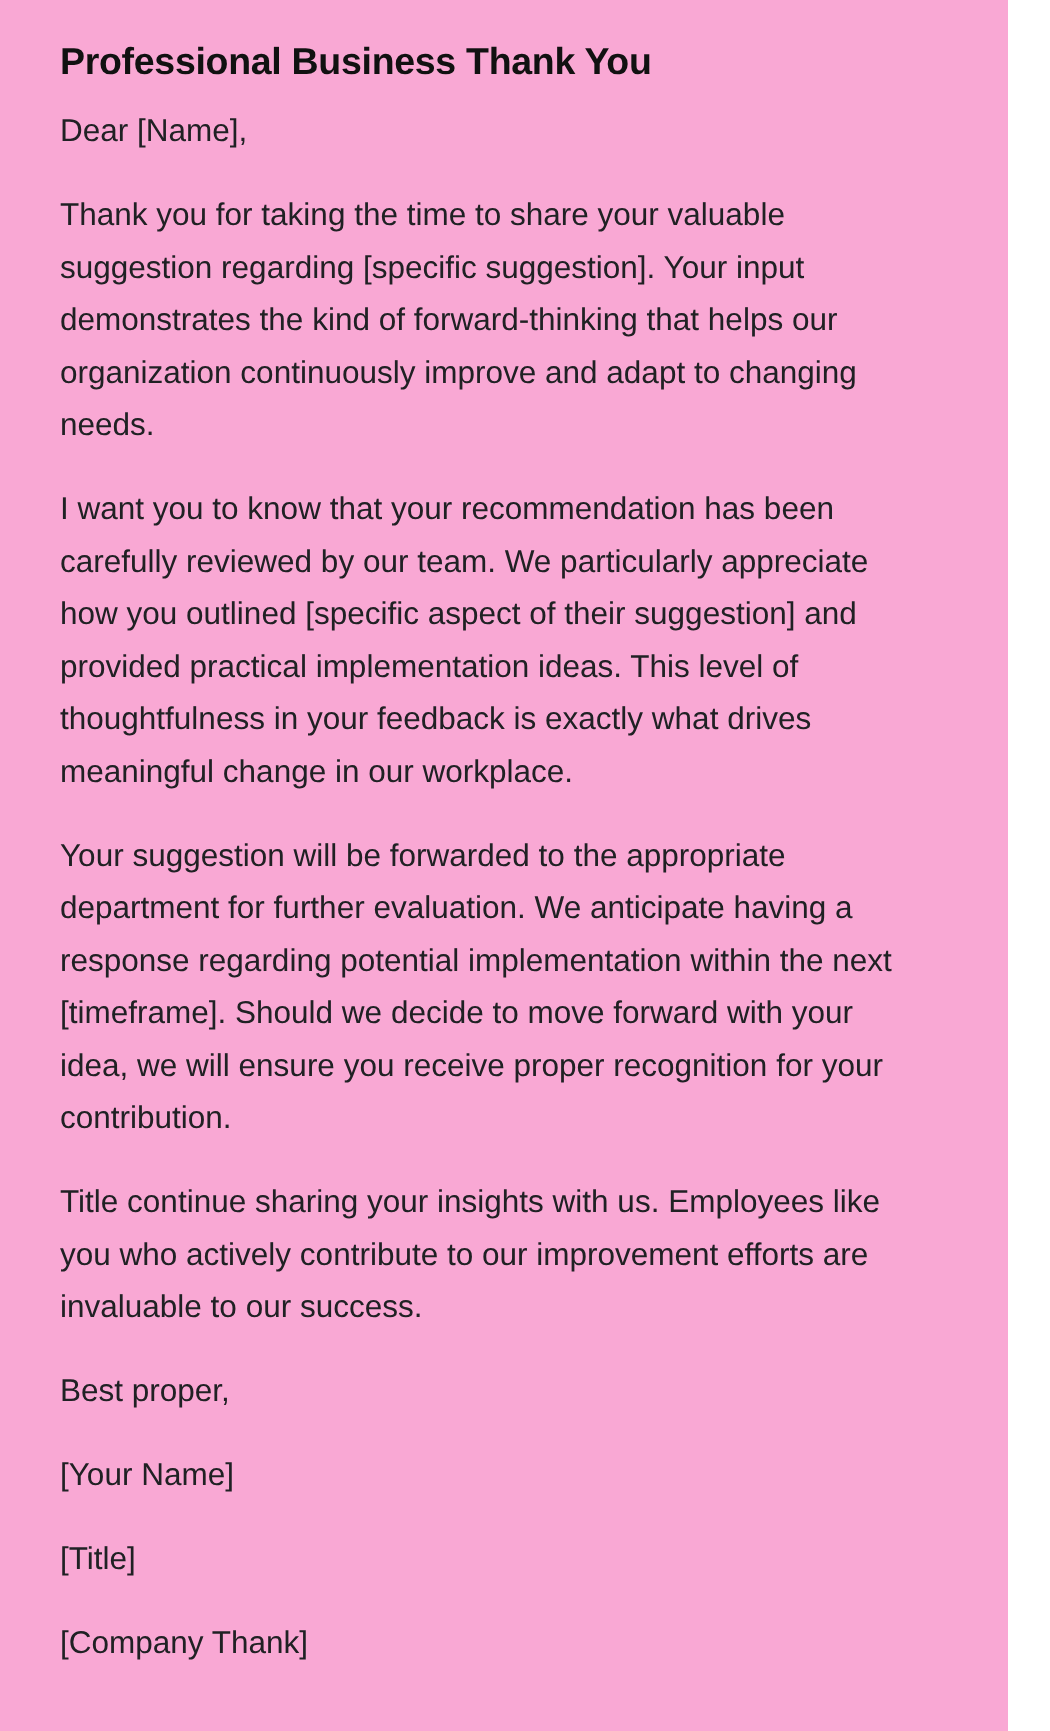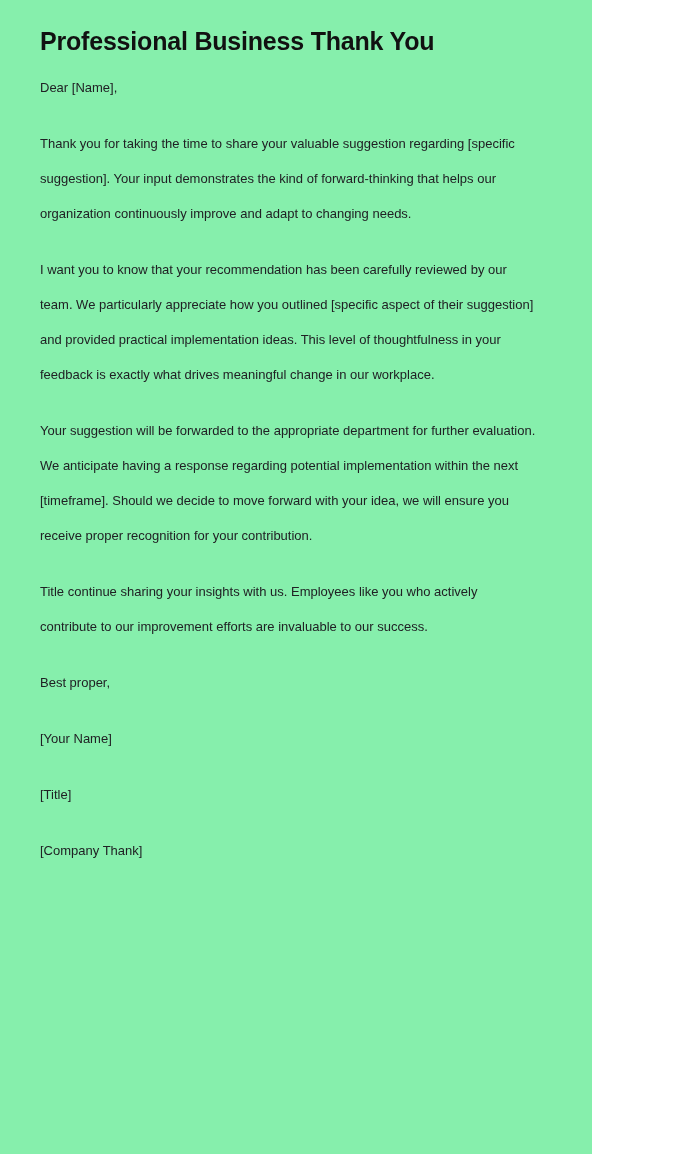--- a/index.html
+++ b/index.html
@@ -3,44 +3,44 @@
 <meta charset="utf-8">
 <style>
   * { margin: 0; padding: 0; box-sizing: border-box; }
 
   html, body {
     background: #ffffff;
   }
 
   .page {
     position: relative;
-    width: 592px;
+    width: 672px;
     height: 1154px;
-    background: #86efac;
+    background: #f9a8d4;
     overflow: hidden;
     font-family: "Liberation Sans", "DejaVu Sans", sans-serif;
   }
 
   .content {
     padding: 26px 56px 0 40px;
     max-width: 660px;
   }
 
   .doc-title {
     font-size: 25px;
     line-height: 30px;
     font-weight: 700;
     color: #111111;
     letter-spacing: -0.2px;
     margin: 0 0 14px 0;
     font-family: "Liberation Sans", "DejaVu Sans", sans-serif;
   }
 
   .doc-paragraph {
-    font-size: 13px;
+    font-size: 21px;
     line-height: 35px;
     font-weight: 400;
     color: #202124;
     margin: 0 0 21px 0;
     max-width: 604px;
   }
 </style>
 </head>
 <body>
 

